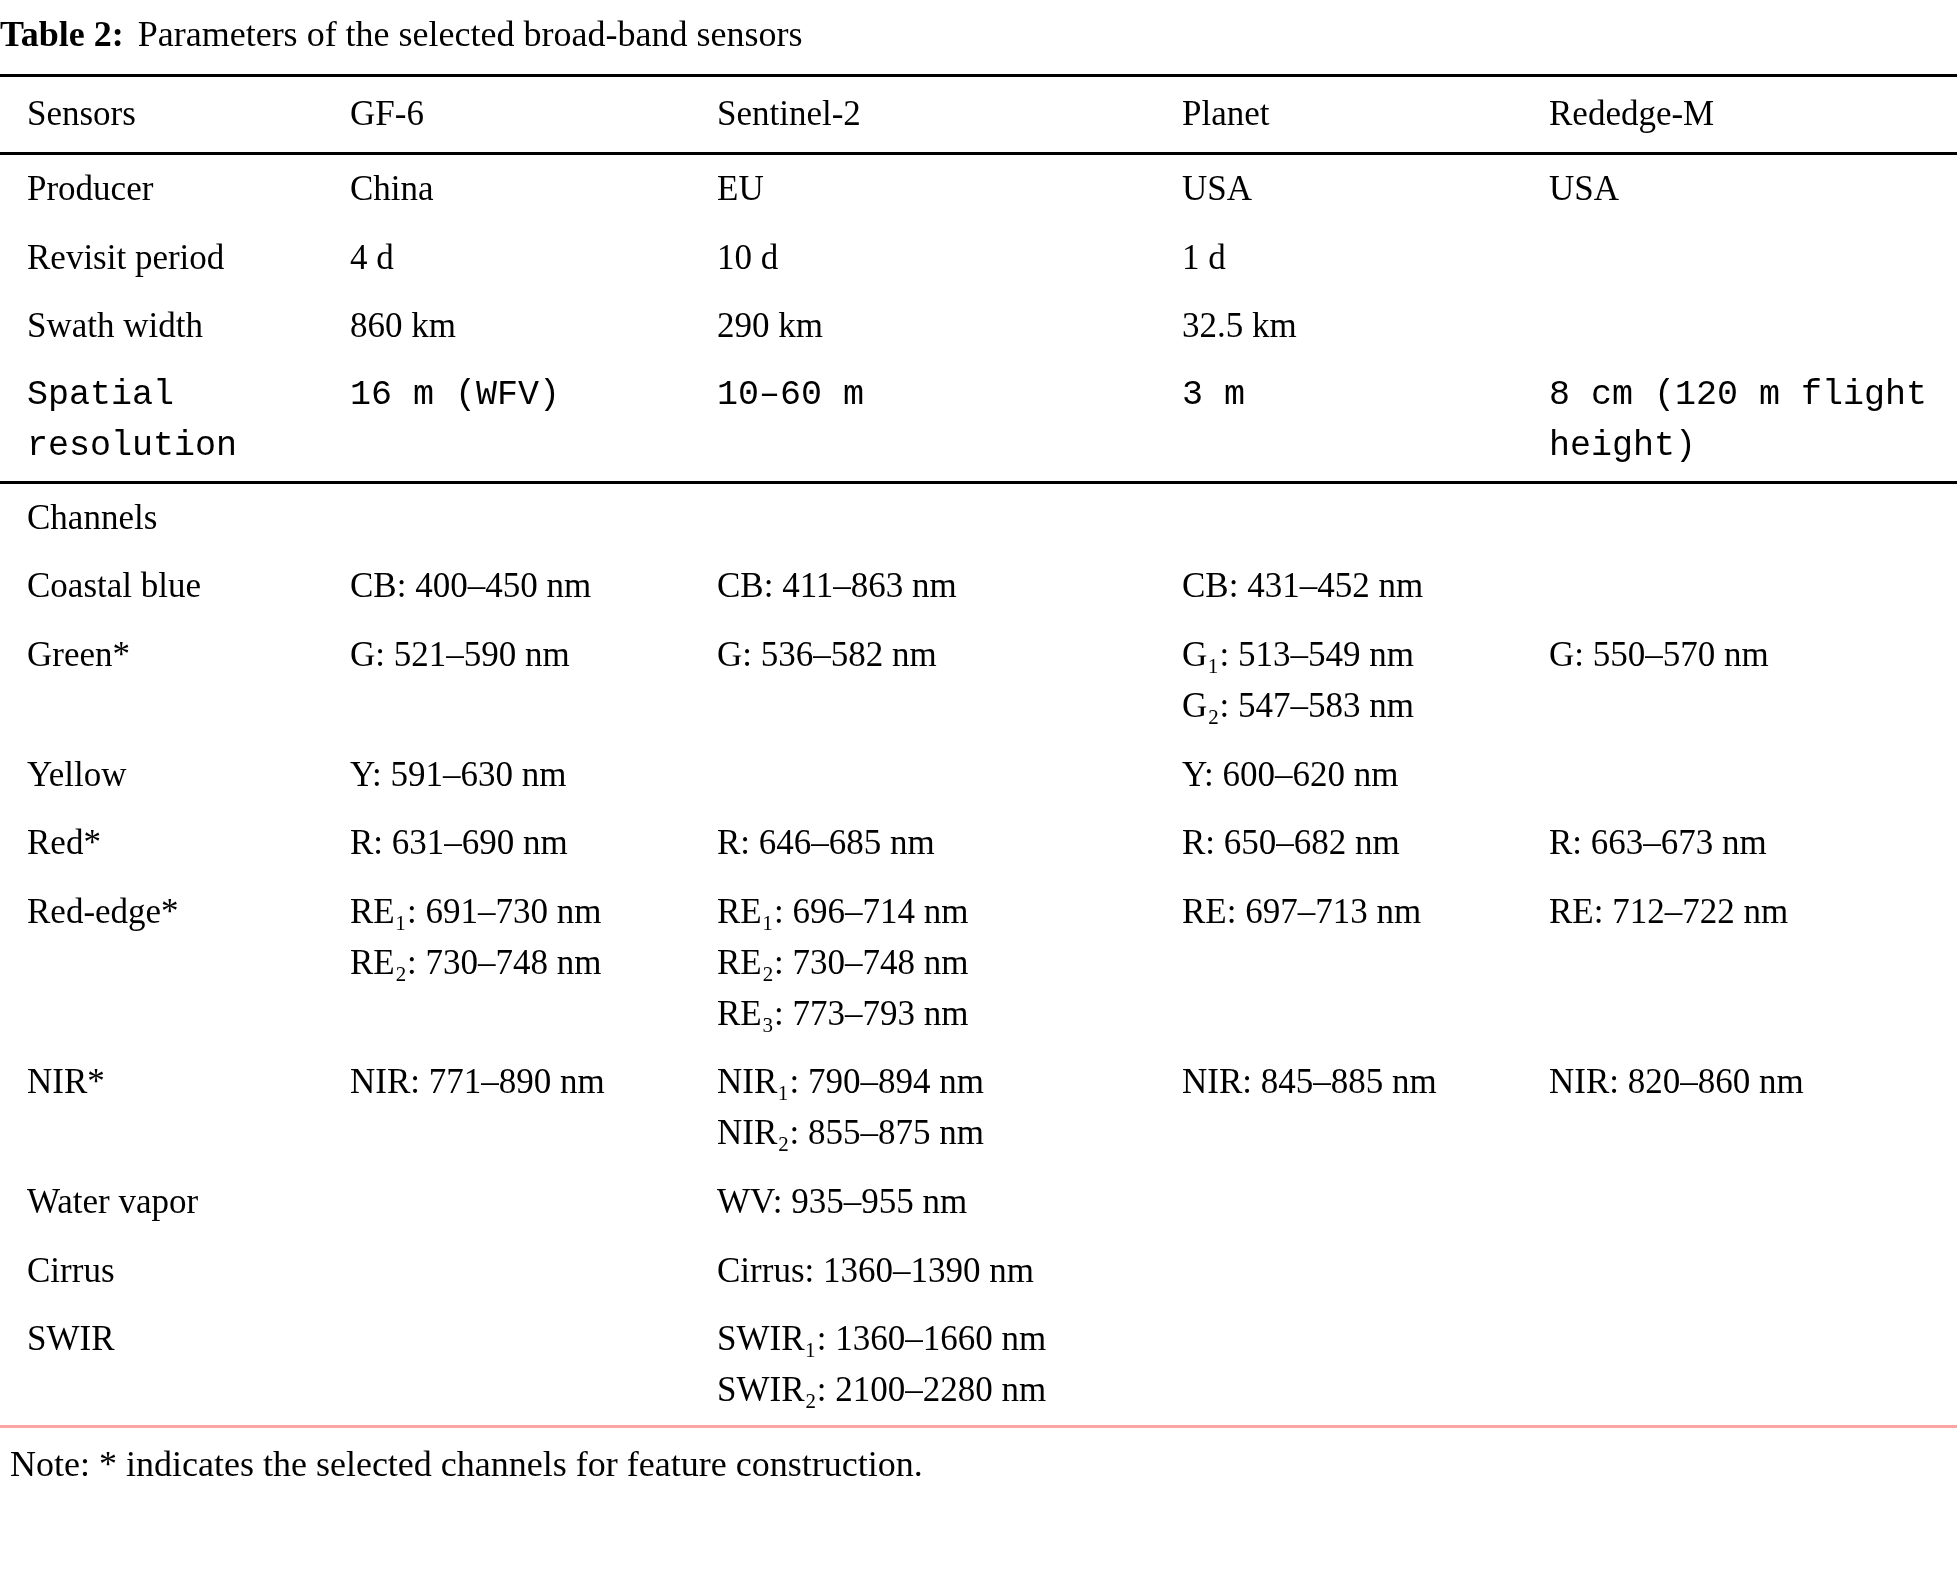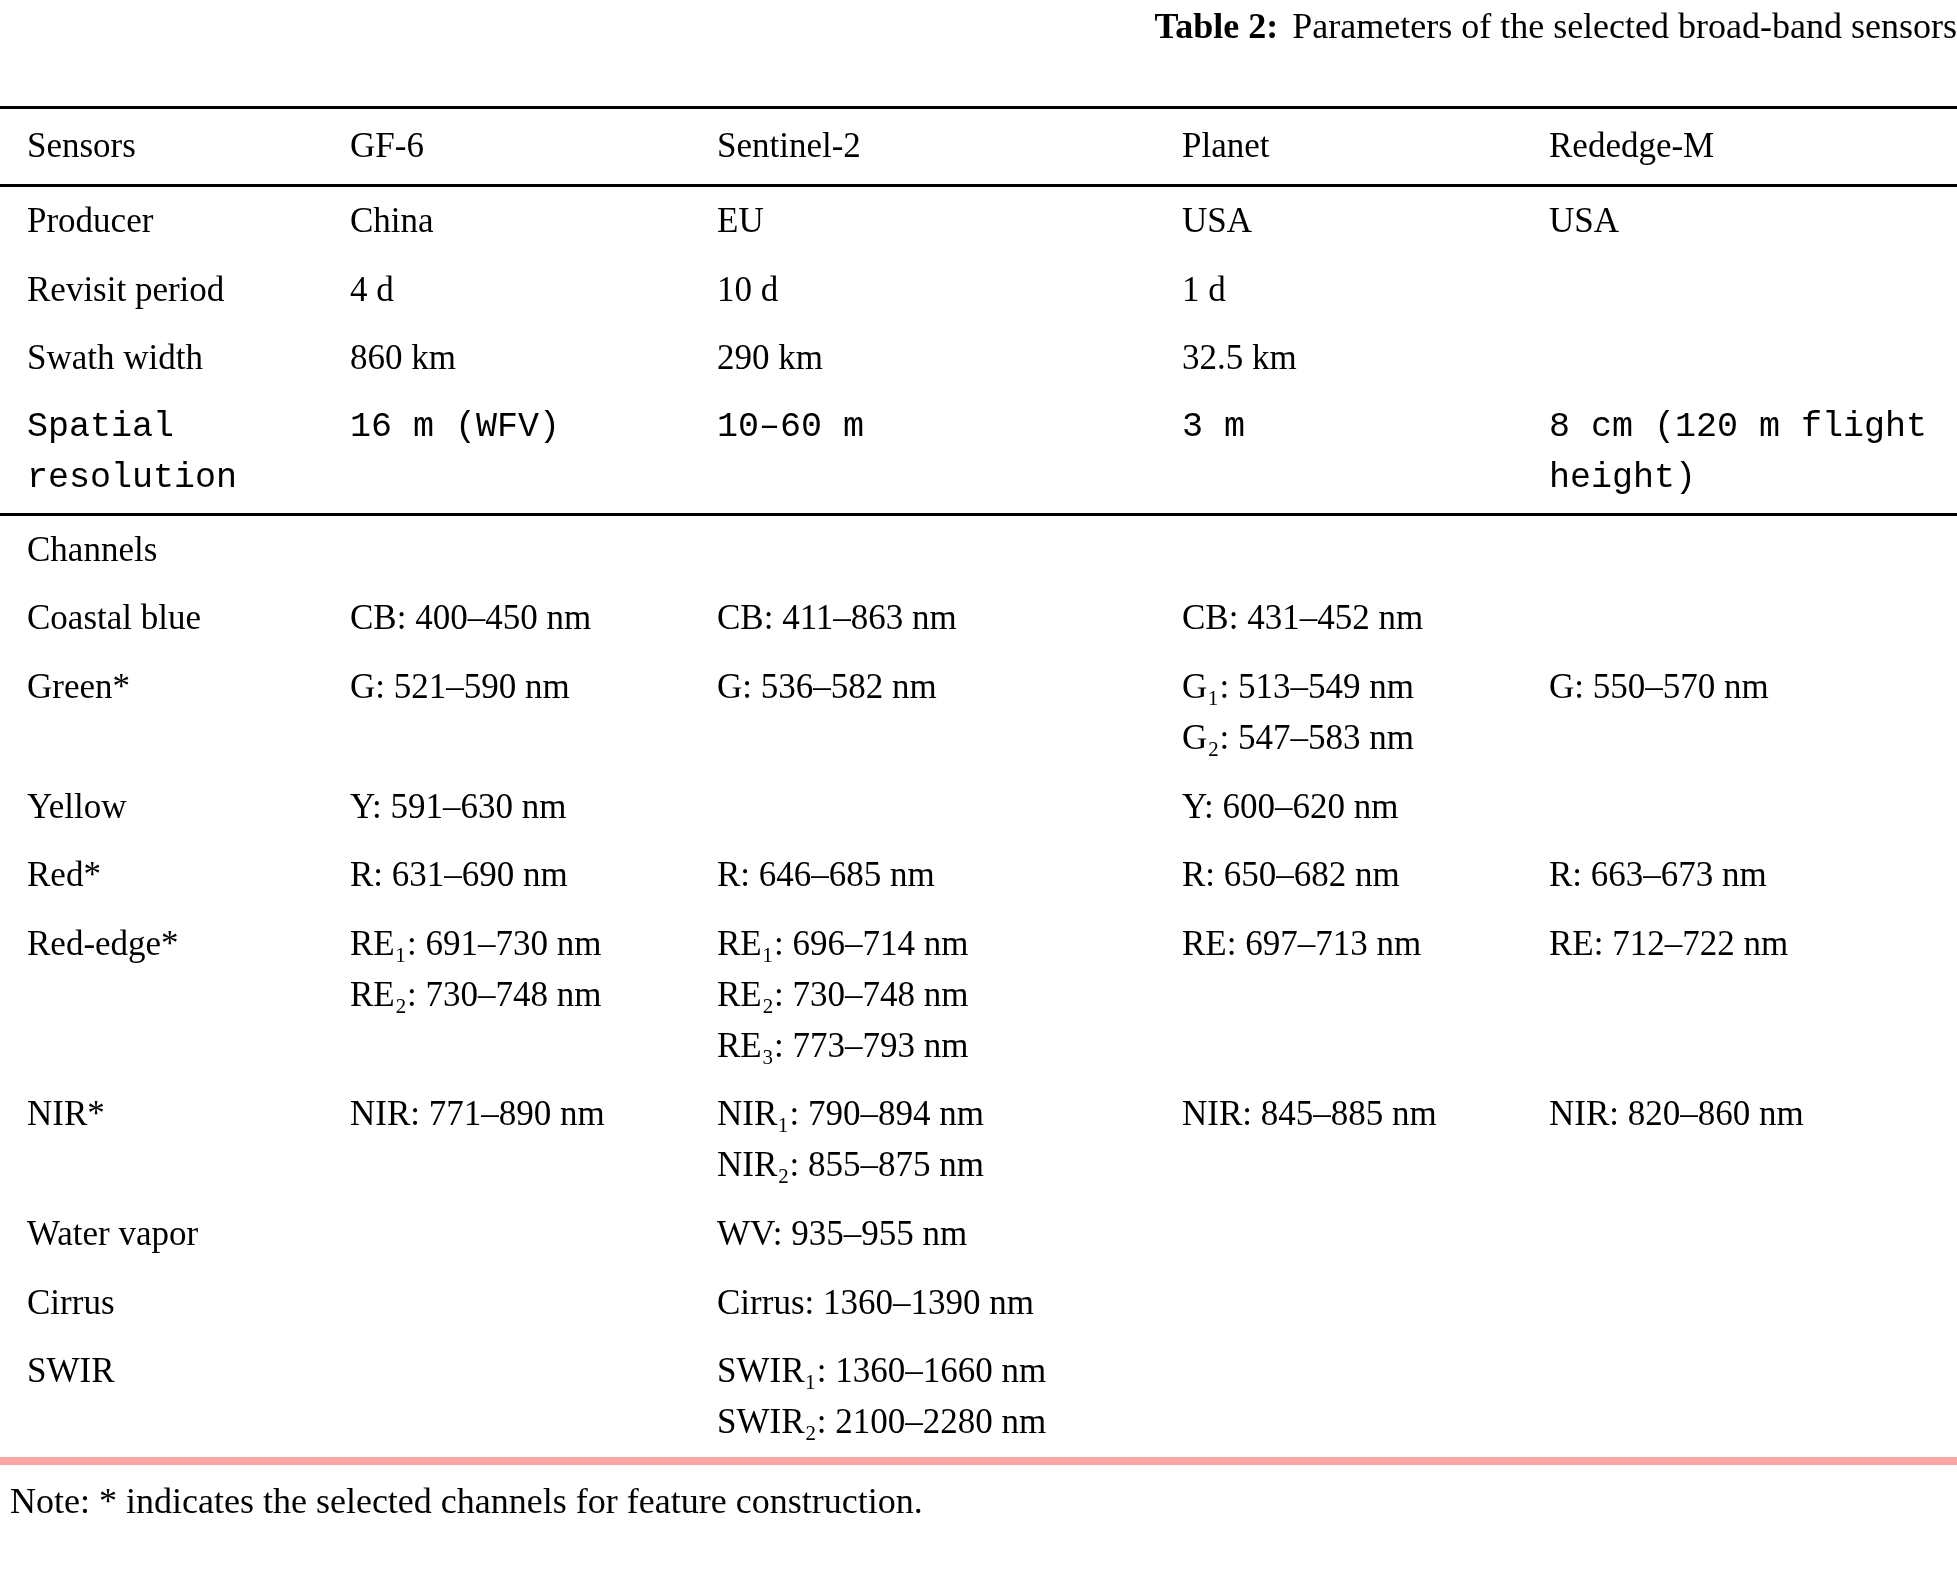--- a/index.html
+++ b/index.html
@@ -6,32 +6,31 @@
   html, body { margin: 0; padding: 0; background: #ffffff; }
   body {
     width: 1957px;
     min-height: 1589px;
     color: #000000;
     font-family: "Liberation Serif", "DejaVu Serif", serif;
     font-size: 35px;
     line-height: 1.45;
   }
   .caption {
-    text-align: right;
-    padding: 0 0 14px 0;
+    text-align: left;
+    padding: 8px 0 14px 0;
     font-size: 36px;
   }
   .caption .cap-label { font-weight: 700; }
   .caption .cap-text { margin-left: 14px; }
   table.tbl {
     width: 100%;
     border-collapse: collapse;
     table-layout: fixed;
-    border-bottom: 8px solid #fca5a5;
-    margin-top: 40px;
+    border-bottom: 3px solid #fca5a5;
   }
   thead tr.header-row {
     border-top: 3px solid #000;
     border-bottom: 3px solid #000;
   }
   tr.section-end { border-bottom: 3px solid #000; font-family: Liberation Mono, monospace; }
   th, td {
     font-weight: normal;
     text-align: left;
     vertical-align: top;

